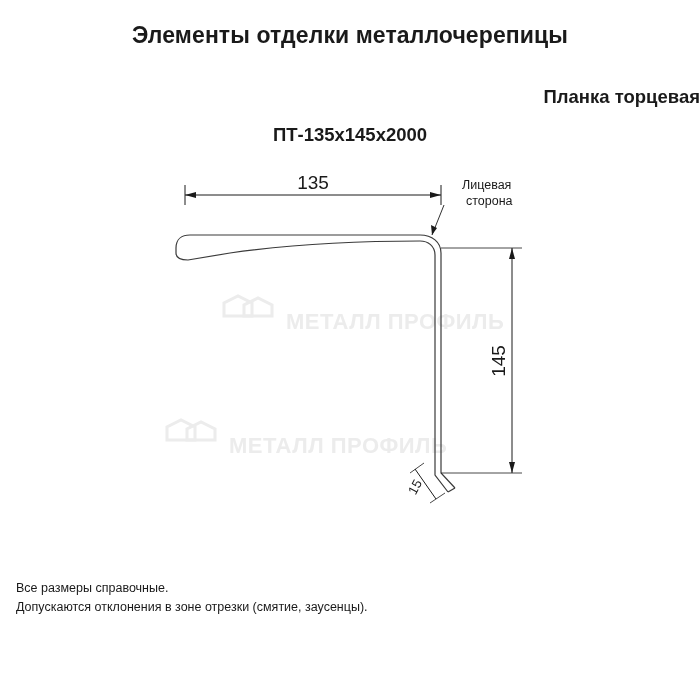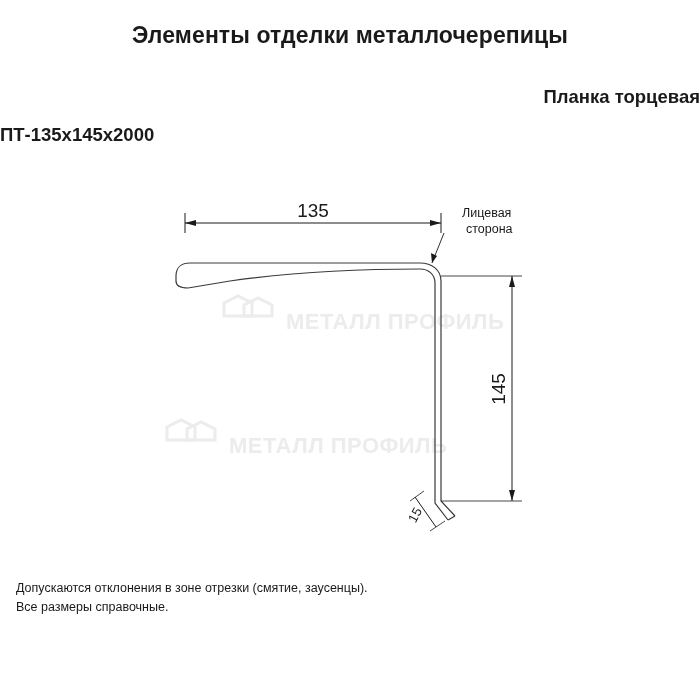--- a/index.html
+++ b/index.html
@@ -40,28 +40,29 @@
     width: 700px;
     text-align: right;
     font-size: 18.5px;
     font-weight: bold;
   }
   .code {
     position: absolute;
     top: 124px;
     left: 0;
     width: 700px;
+    text-align: center;
     font-size: 18.5px;
     font-weight: bold;
   }
 
   
   .drawing {
     position: absolute;
-    top: 171px;
+    top: 143px;
     left: 0;
     width: 700px;
     height: 420px;
   }
   .drawing svg {
     display: block;
   }
 
   
   .watermark {
@@ -178,17 +179,17 @@
 
       <line x1="424" y1="320" x2="410" y2="330" stroke="#1a1a1a" stroke-width="0.8"></line>
       <line x1="445" y1="350" x2="430" y2="360" stroke="#1a1a1a" stroke-width="0.8"></line>
       <line x1="415" y1="326" x2="436" y2="356" stroke="#1a1a1a" stroke-width="1"></line>
       <text class="dim-text-small" x="419" y="346" text-anchor="middle" transform="rotate(-62 419 346)">15</text>
 
     </svg>
   </div>
 
   <div class="footer">
+    <div>Все размеры справочные.</div>
     <div>Допускаются отклонения в зоне отрезки (смятие, заусенцы).</div>
-    <div>Все размеры справочные.</div>
   </div>
 
 </div>
 
 </body></html>

